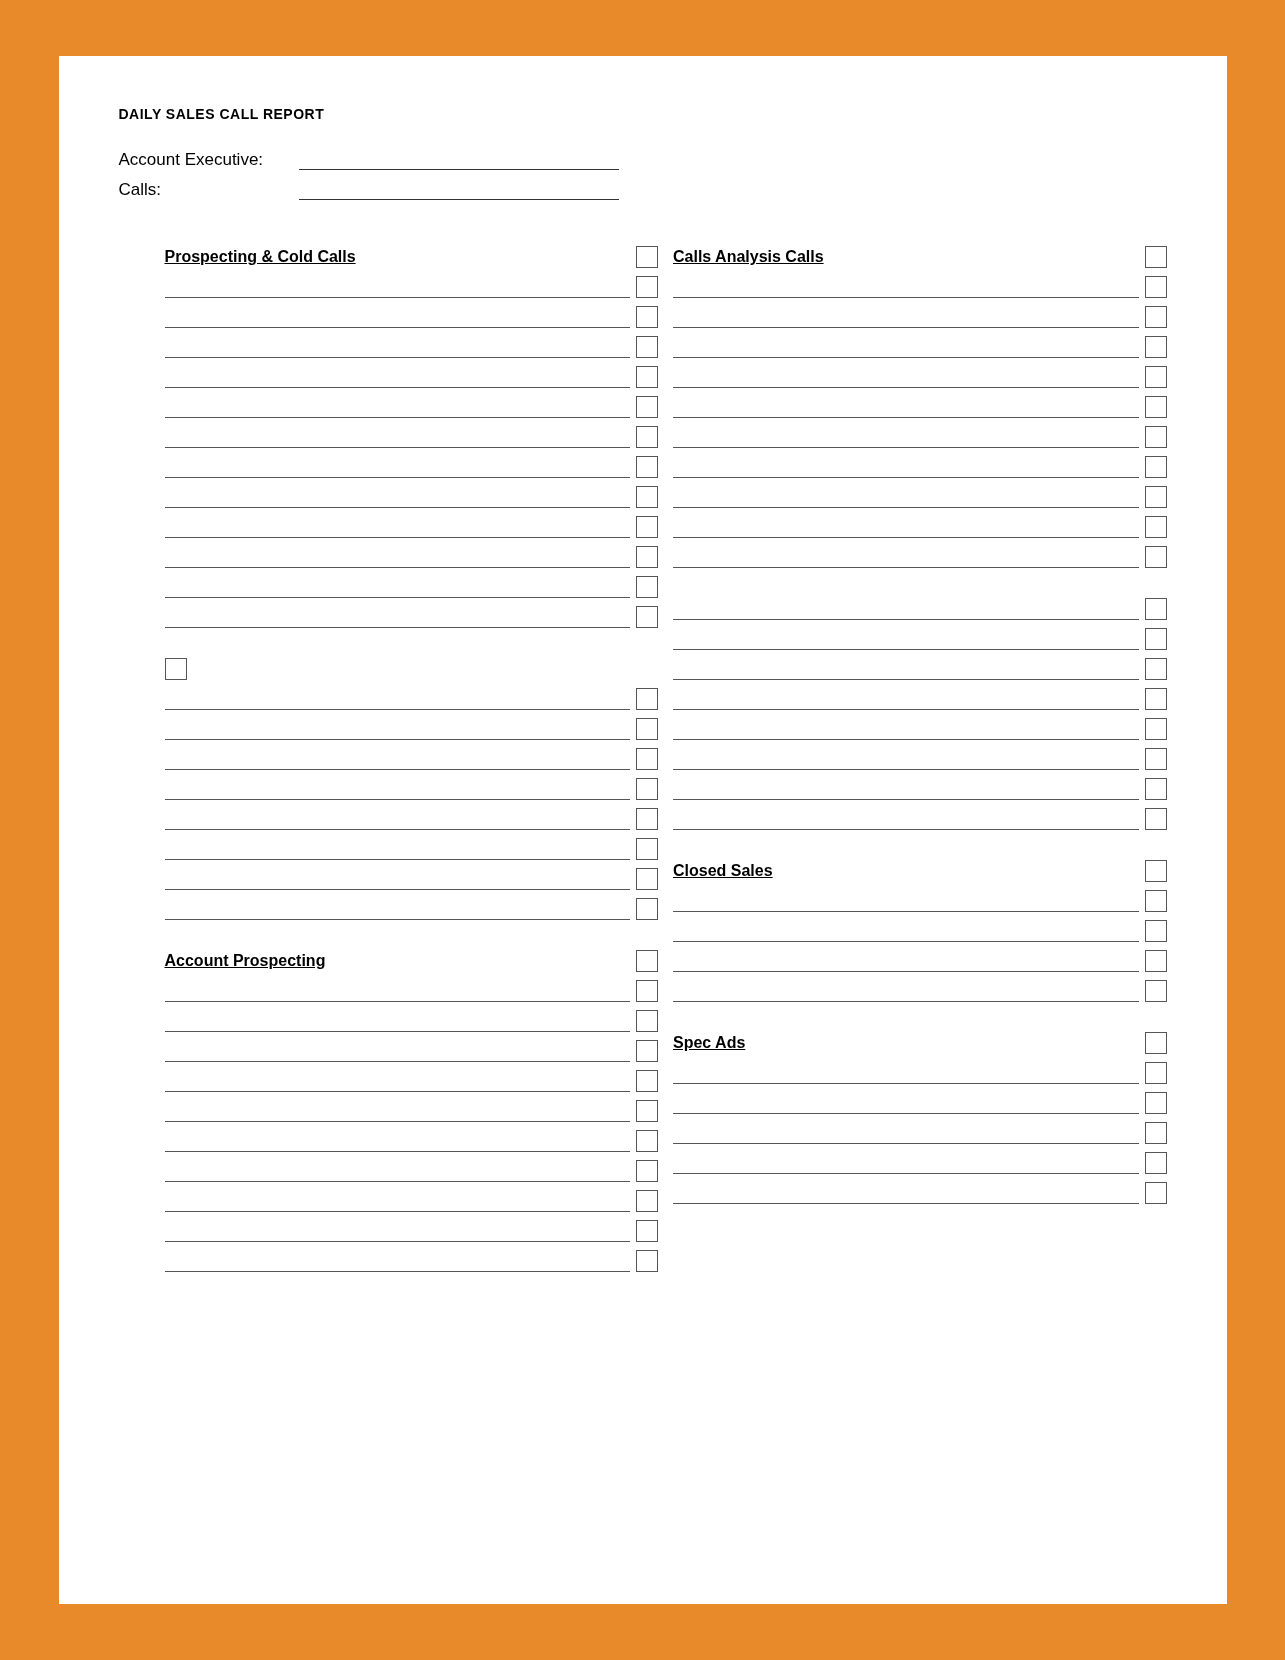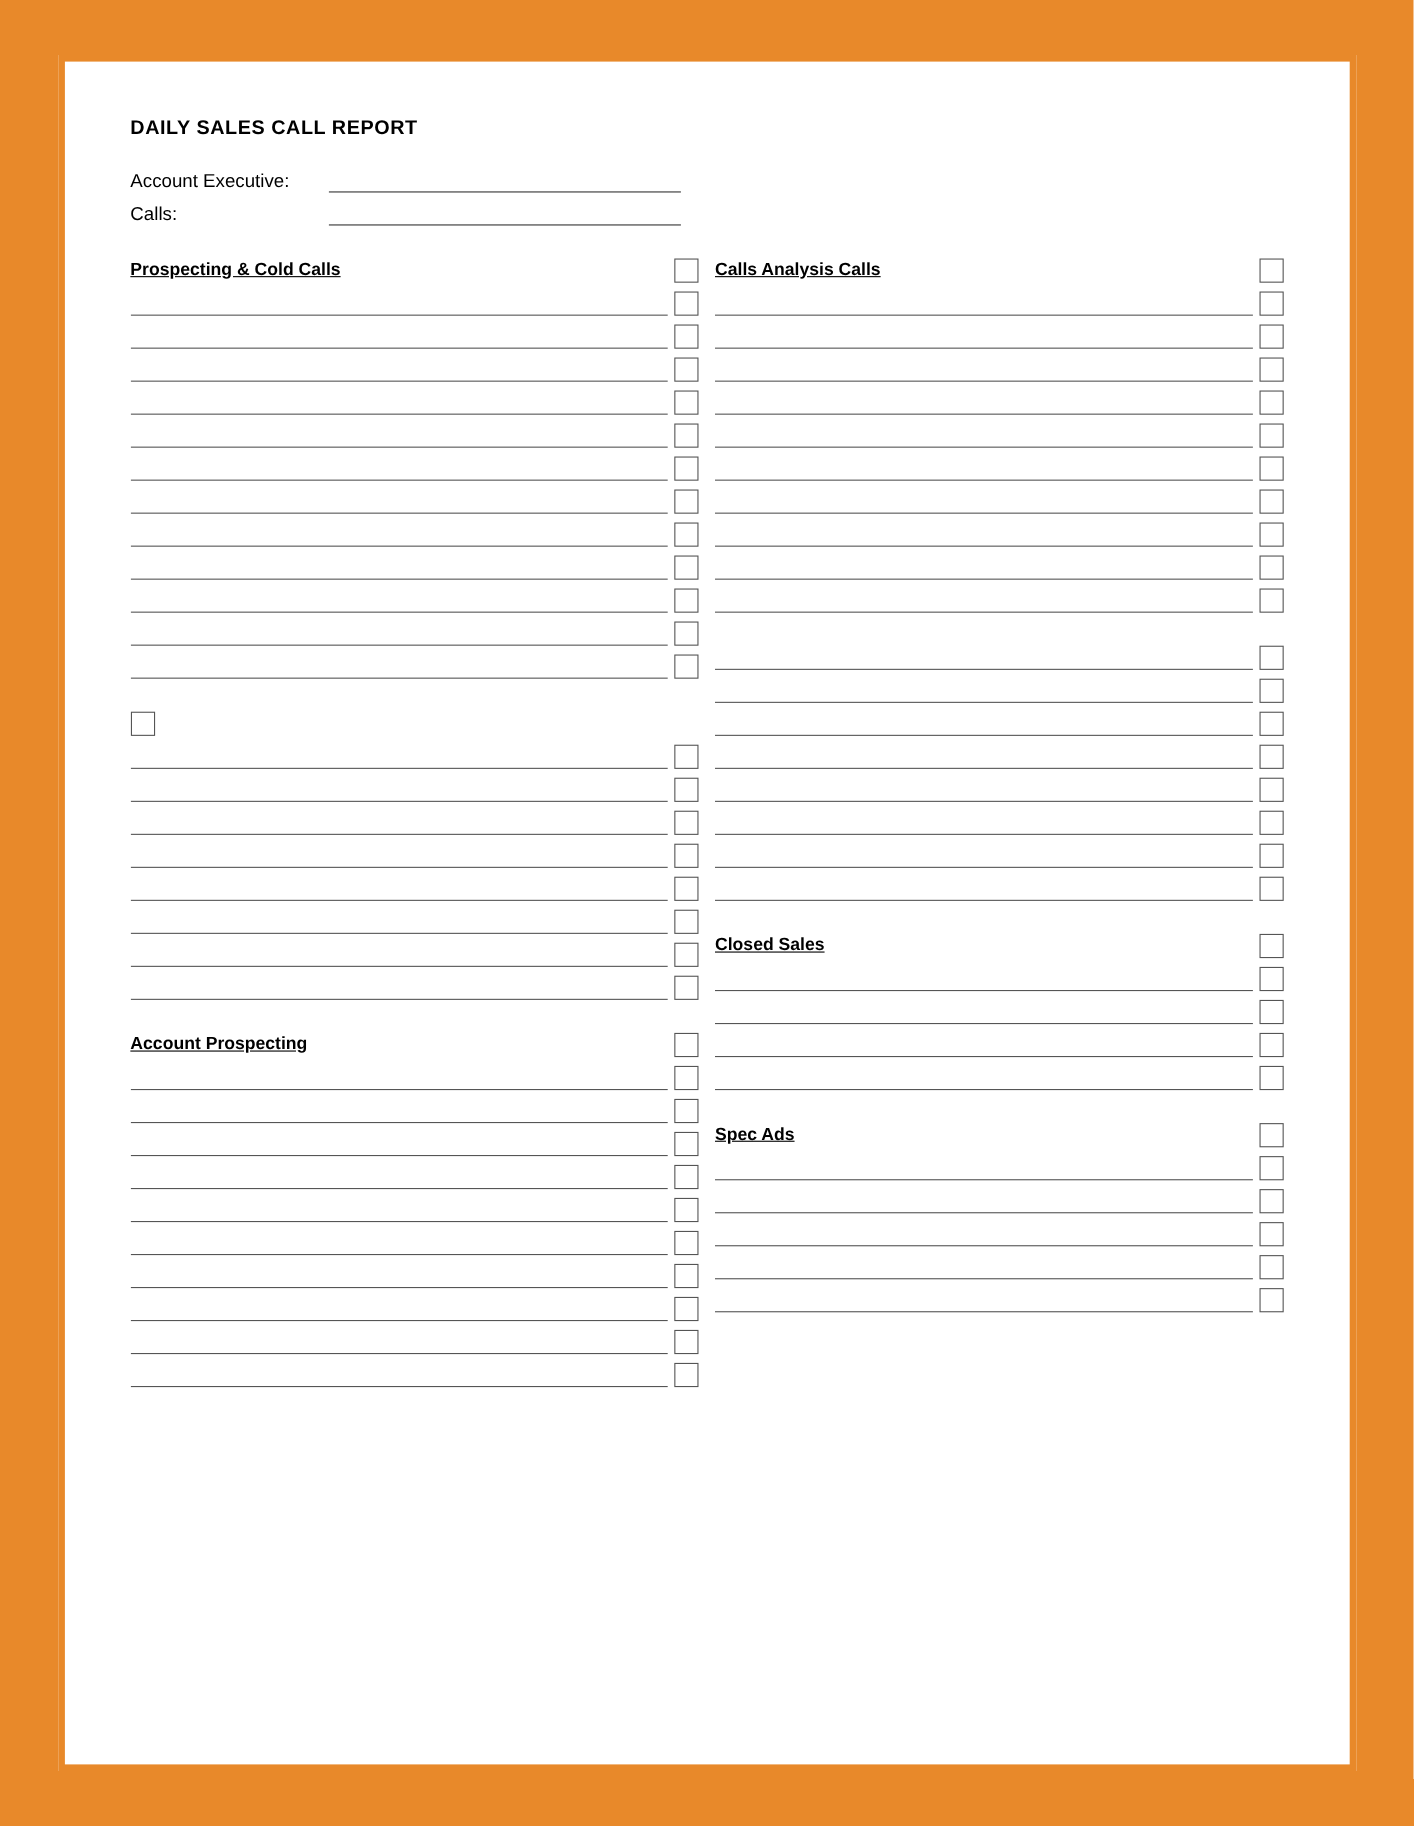--- a/index.html
+++ b/index.html
@@ -14,45 +14,46 @@
     }
     .outer-border {
       width: 1180px;
       height: 1560px;
       background: white;
       border: 6px solid #e8892a;
       padding: 50px 60px;
       position: relative;
     }
     .report-title {
-      font-size: 18px;
+      font-size: 14px;
       font-weight: bold;
       margin-bottom: 28px;
       letter-spacing: 0.5px;
     }
     .header-fields {
-      margin-bottom: 30px;
+      margin-bottom: 46px;
     }
     .header-field {
       display: flex;
       align-items: flex-end;
       margin-bottom: 10px;
       font-size: 17px;
     }
     .header-field-label {
       min-width: 180px;
     }
     .header-field-line {
       width: 320px;
       border-bottom: 1.5px solid #333;
       height: 18px;
     }
     .sections-container {
       display: flex;
       gap: 15px;
+      margin-left: 46px;
     }
     .left-col, .right-col {
       flex: 1;
     }
     .section {
       margin-bottom: 30px;
     }
     .row-group {
       display: flex;
       align-items: flex-end;

